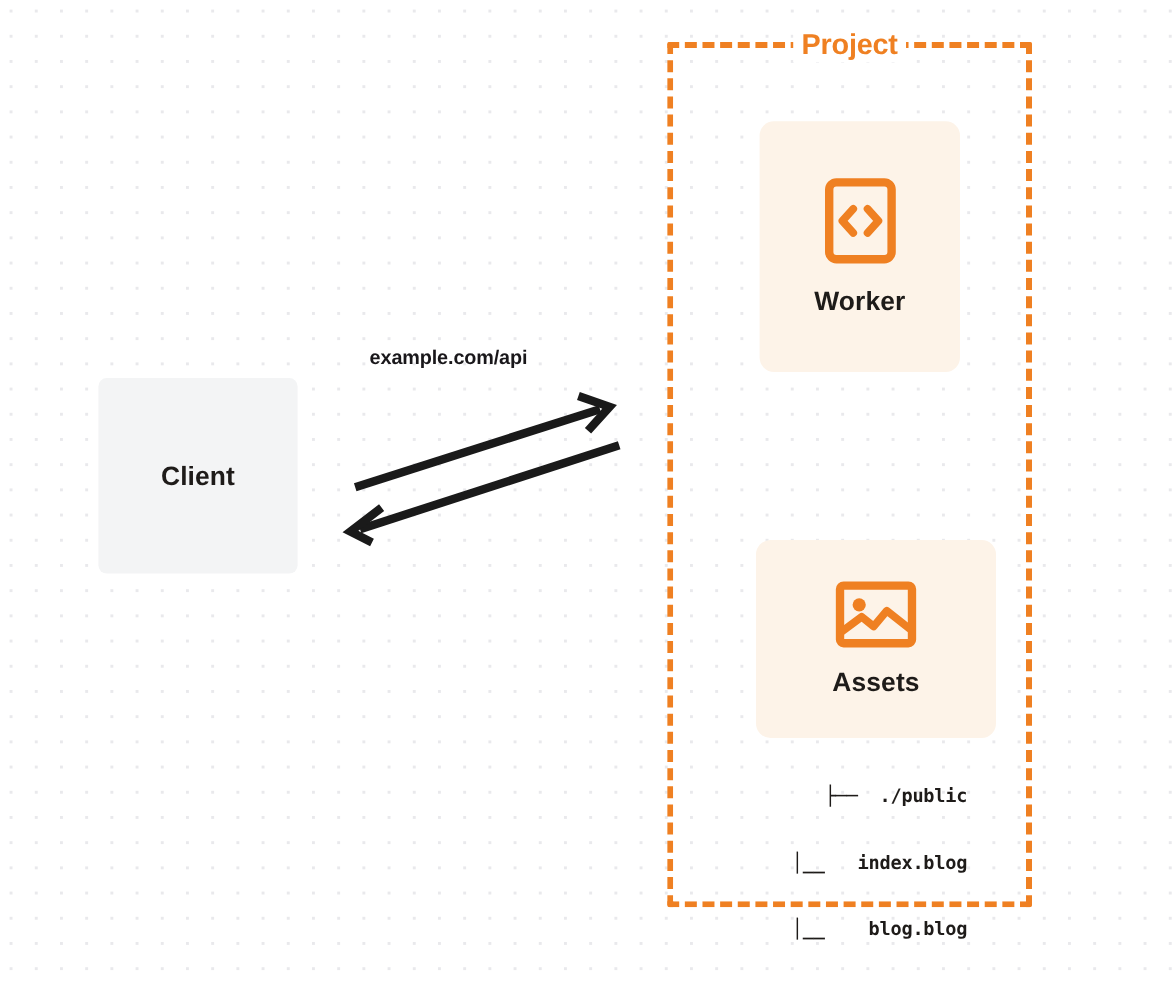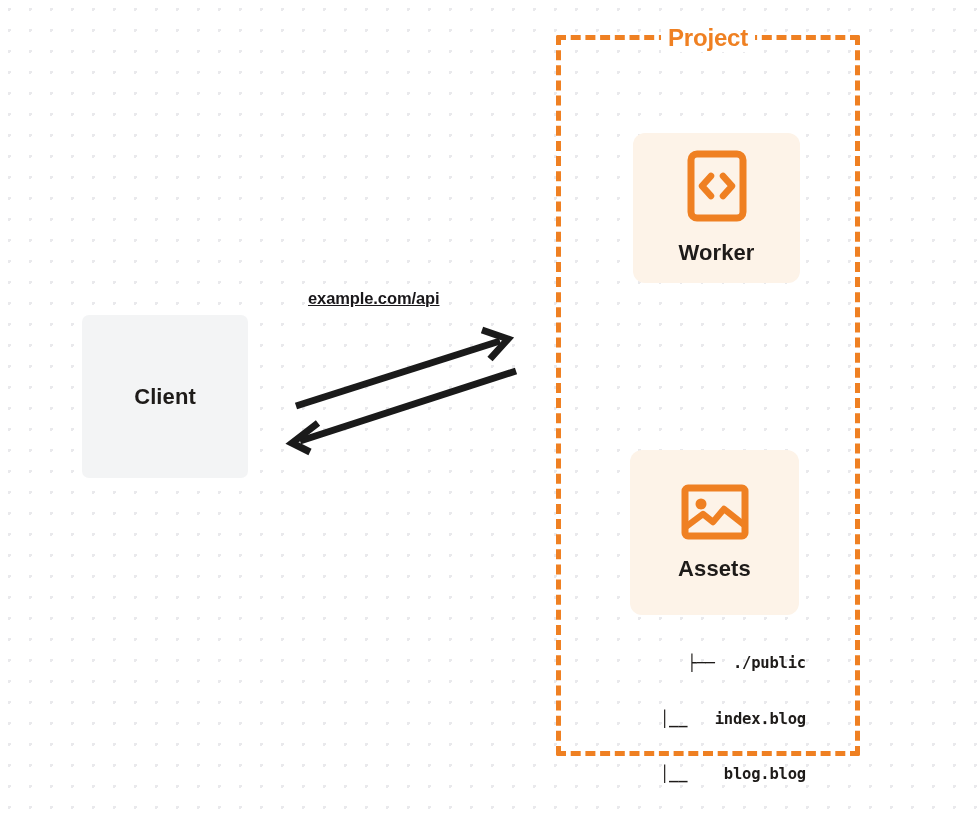--- a/index.html
+++ b/index.html
@@ -81,28 +81,27 @@
     letter-spacing: 0.1px;
   }
   .card .card-icon {
     display: block;
     line-height: 0;
   }
   #worker-card {
     left: 633px;
     top: 101px;
     width: 167px;
-    height: 150px;
-    margin-top: 32px;
+    height: 209px;
   }
   #worker-card .card-icon { margin-bottom: 18px; }
   #assets-card {
     left: 630px;
     top: 450px;
-    width: 169px;
+    width: 200px;
     height: 165px;
   }
   #assets-card .card-icon { margin-bottom: 16px; }
 
   
   #file-tree {
     position: absolute;
     left: 594px;
     top: 617px;
     width: 212px;
@@ -128,21 +127,20 @@
   }
   #request-label {
     position: absolute;
     left: 308px;
     top: 289px;
     font-size: 16.5px;
     font-weight: 700;
     color: #19171a;
     letter-spacing: -0.1px;
     white-space: nowrap;
-    text-decoration: underline;
   }
 </style>
 </head>
 <body>
 
 <div id="canvas">
 
   <div id="client-node">
     <span class="node-label">Client</span>
   </div>

